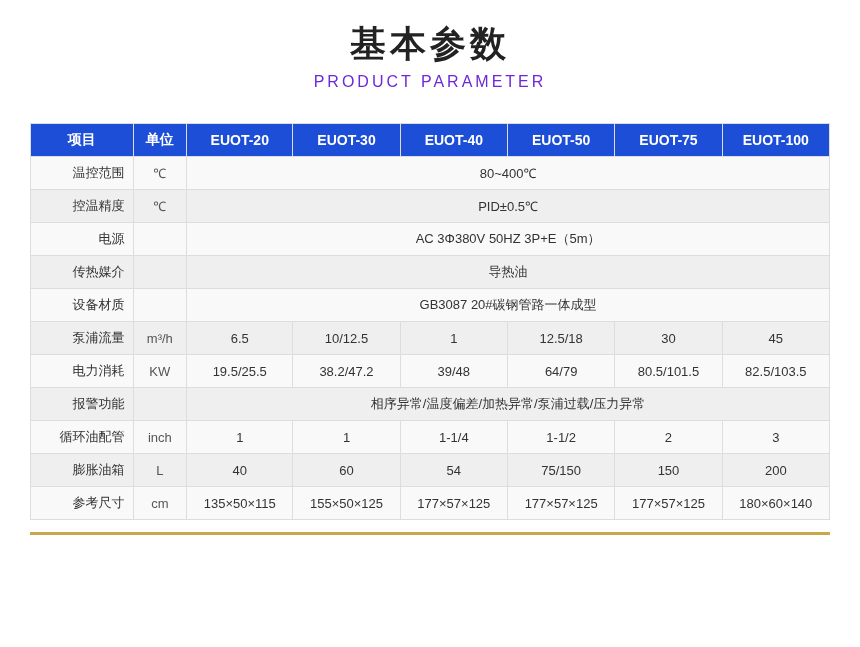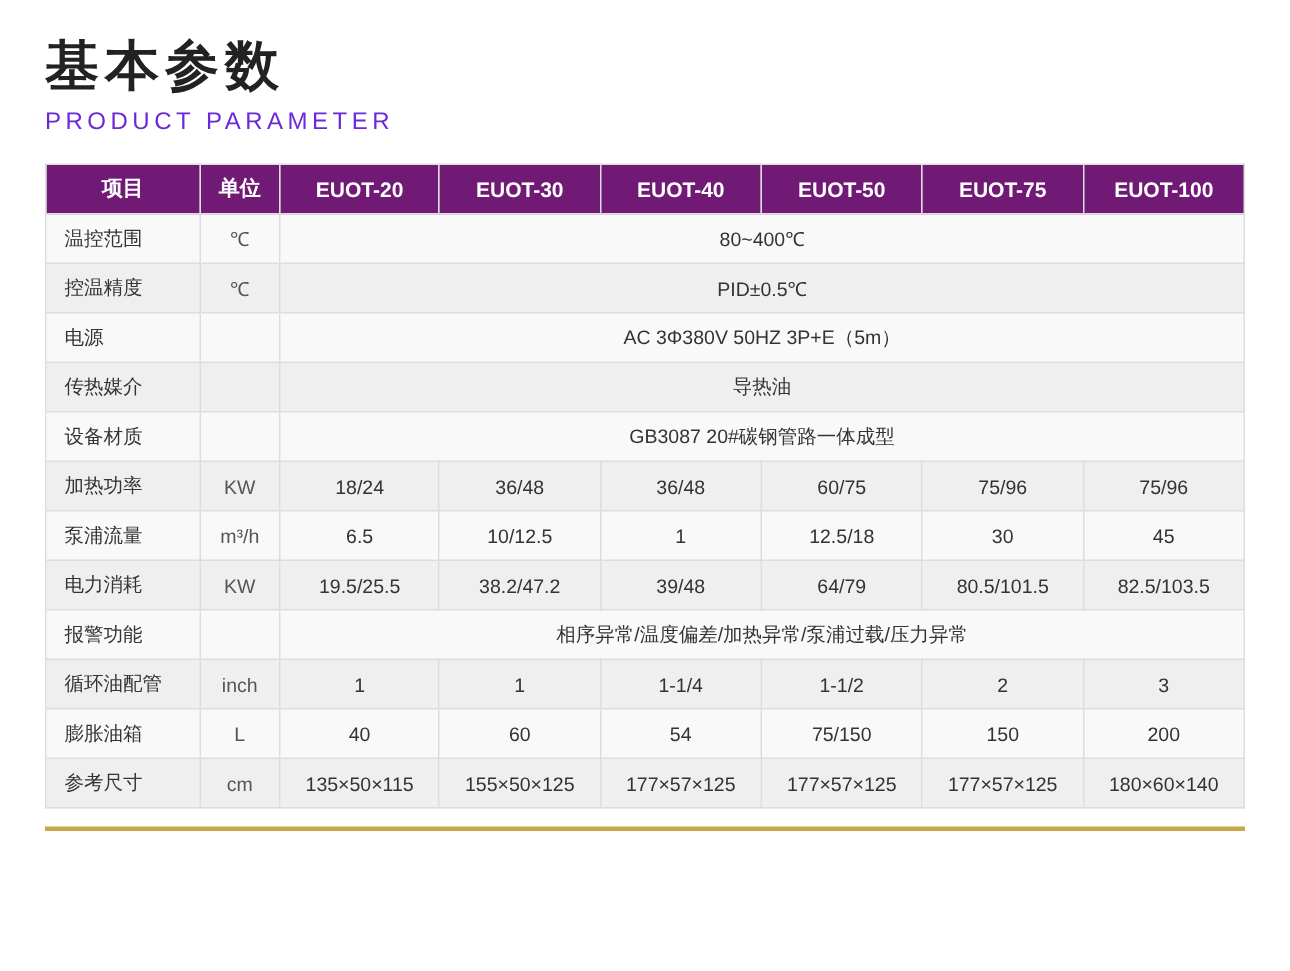--- a/index.html
+++ b/index.html
@@ -6,22 +6,22 @@
     body {
       background: #fff;
       font-family: "Microsoft YaHei", "PingFang SC", "SimHei", sans-serif;
       font-size: 13px;
       color: #333;
       width: 860px;
       min-height: 647px;
       padding: 20px 30px 30px 30px;
     }
     .page-header {
-      text-align: left;
-      margin-bottom: 18px;
+      text-align: center;
+      margin-bottom: 32px;
     }
     .page-title {
       font-size: 36px;
       font-weight: bold;
       color: #222;
       letter-spacing: 4px;
     }
     .page-subtitle {
       font-size: 16px;
       color: #6d28d9;
@@ -33,34 +33,34 @@
       border-collapse: collapse;
       font-size: 13px;
     }
     th, td {
       border: 1px solid #ddd;
       padding: 7px 8px;
       text-align: center;
       vertical-align: middle;
     }
     thead th {
-      background-color: #701a75;
+      background-color: #1d4ed8;
       color: #fff;
       font-weight: bold;
       font-size: 14px;
     }
     tbody tr:nth-child(odd) {
       background-color: #f9f9f9;
     }
     tbody tr:nth-child(even) {
       background-color: #efefef;
     }
     tbody td:first-child {
       font-weight: normal;
-      text-align: left;
+      text-align: right;
       padding-left: 12px;
     }
     tbody td:nth-child(2) {
       color: #555;
     }
     .bottom-line {
       border-bottom: 3px solid #c8a94a;
       margin-top: 12px;
     }
   </style>
@@ -105,30 +105,20 @@
       </tr>
       <tr>
         <td>传热媒介</td>
         <td></td>
         <td colspan="6">导热油</td>
       </tr>
       <tr>
         <td>设备材质</td>
         <td></td>
         <td colspan="6">GB3087   20#碳钢管路一体成型</td>
-      </tr>
-      <tr>
-        <td>加热功率</td>
-        <td>KW</td>
-        <td>18/24</td>
-        <td>36/48</td>
-        <td>36/48</td>
-        <td>60/75</td>
-        <td>75/96</td>
-        <td>75/96</td>
       </tr>
       <tr>
         <td>泵浦流量</td>
         <td>m³/h</td>
         <td>6.5</td>
         <td>10/12.5</td>
         <td>1</td>
         <td>12.5/18</td>
         <td>30</td>
         <td>45</td>

